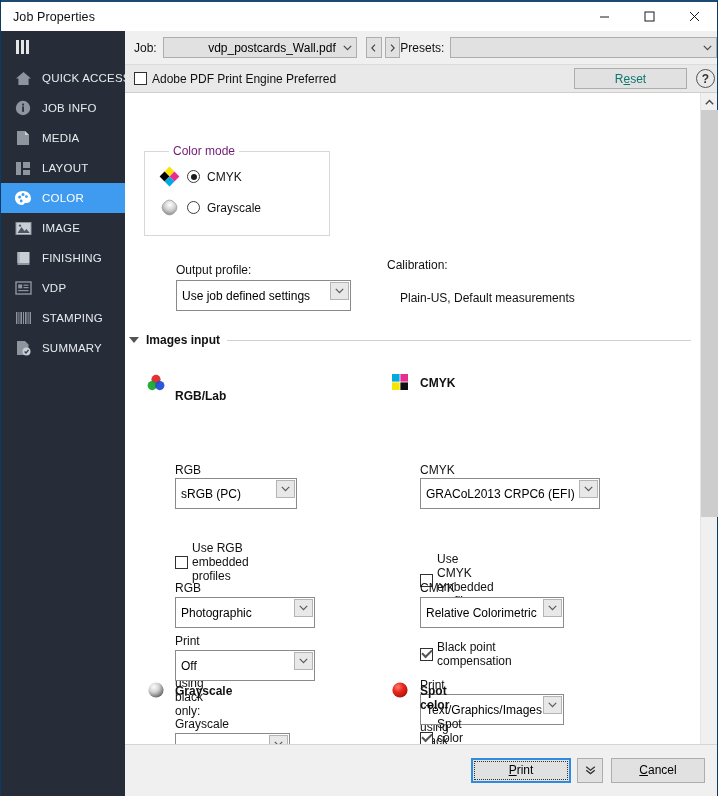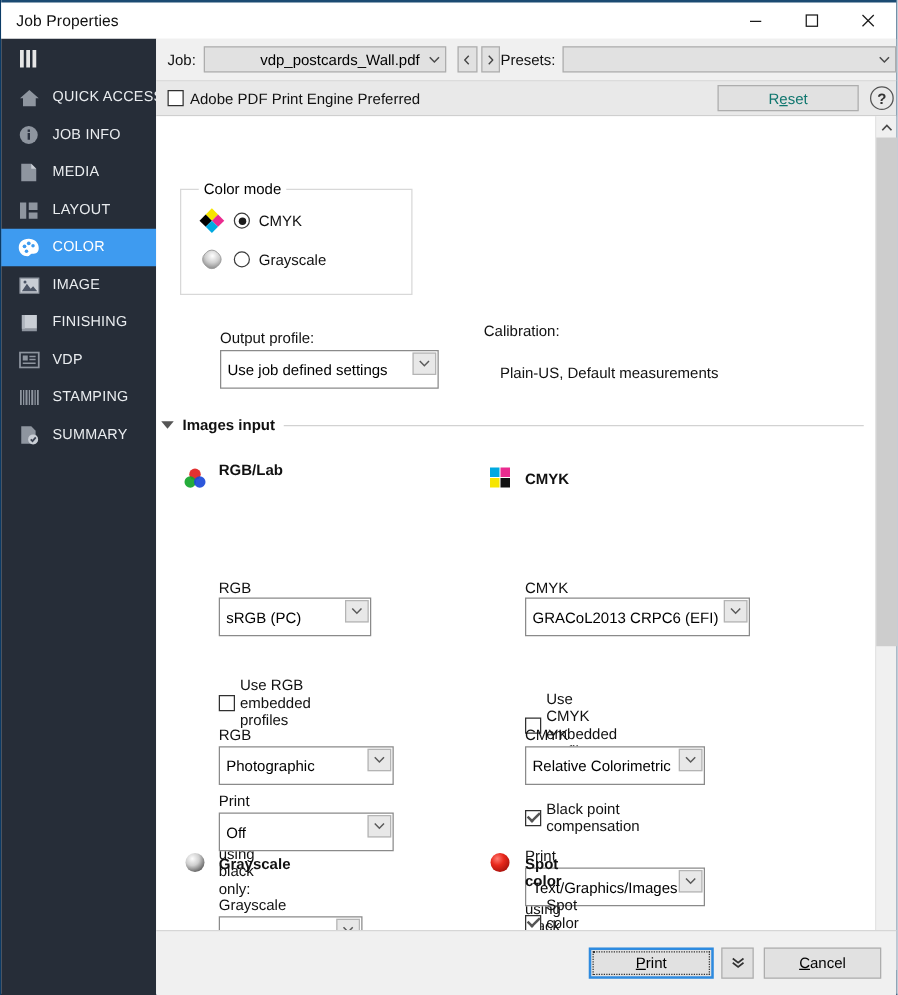--- a/index.html
+++ b/index.html
@@ -192,23 +192,23 @@
     width: 17px; height: 407px;
     background: #cdcdcd;
   }
 
   
   .groupbox {
     position: absolute;
     border: 1px solid #d8d8d8;
   }
   .groupbox > .gtitle {
-    position: absolute; top: -8px; left: 14px;
+    position: absolute; top: -8px; left: 24px;
     background: #ffffff; padding: 0 4px;
-    font-size: 12px; color: #000000;
+    font-size: 12px; color: #701a75;
   }
 
   .radio {
     width: 13px; height: 13px; border-radius: 50%;
     border: 1px solid #3b3b3b; background: #fff;
     display: inline-flex; align-items: center; justify-content: center;
     flex: 0 0 13px;
   }
   .radio.sel::after {
     content:""; width: 6px; height: 6px; border-radius: 50%; background: #1b1b1b;
@@ -510,21 +510,21 @@
         </div>
 
         <div style="position:absolute;left:0;top:0;">
           <span style="position:absolute;left:21px;top:280px;">
             <svg width="20" height="20" viewBox="0 0 20 20">
               <circle cx="10" cy="6.4" r="4.6" fill="#e02020" opacity="0.92"></circle>
               <circle cx="6.2" cy="12.6" r="4.6" fill="#12a52a" opacity="0.92"></circle>
               <circle cx="13.8" cy="12.6" r="4.6" fill="#1b49d8" opacity="0.92"></circle>
             </svg>
           </span>
-          <div class="sect-title" style="position:absolute;left:50px;top:276px;">RGB/Lab</div>
+          <div class="sect-title" style="position:absolute;left:50px;top:296px;">RGB/Lab</div>
 
           <div class="fieldlabel" style="position:absolute;left:50px;top:370px;">RGB Source:</div>
           <div class="combo2" style="position:absolute;left:50px;top:385px;width:122px;">
             <span class="val">sRGB (PC)</span>
             <span class="btn">
               <svg width="9" height="6" viewBox="0 0 9 6">
                   <path d="M0.8 0.8 L4.5 4.6 L8.2 0.8" stroke="#5a5a5a" stroke-width="1.2" fill="none"></path>
                 </svg>
             </span>
           </div>

